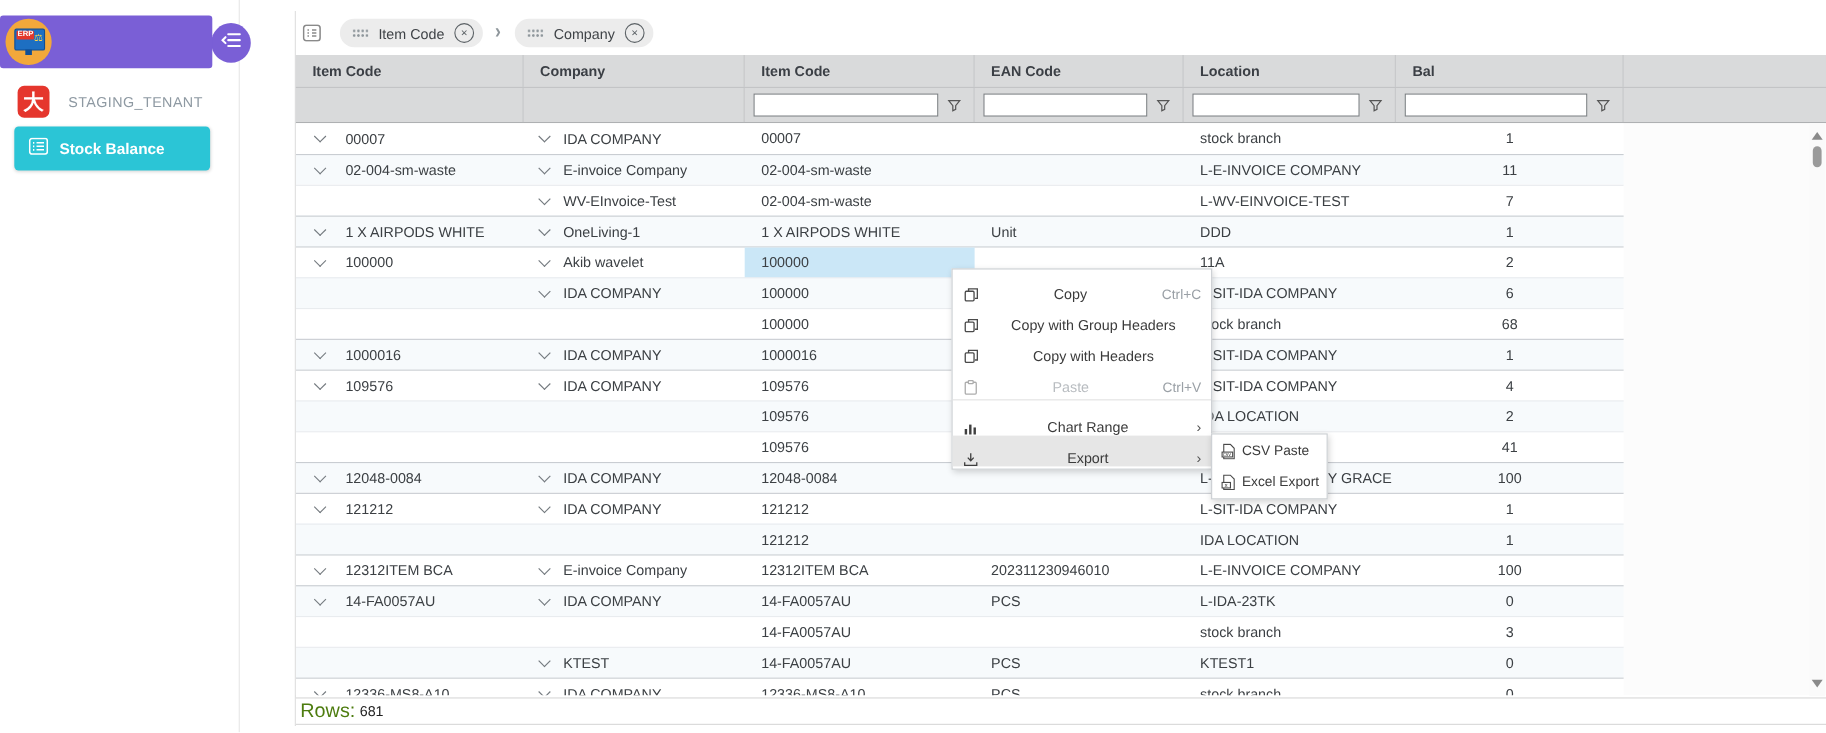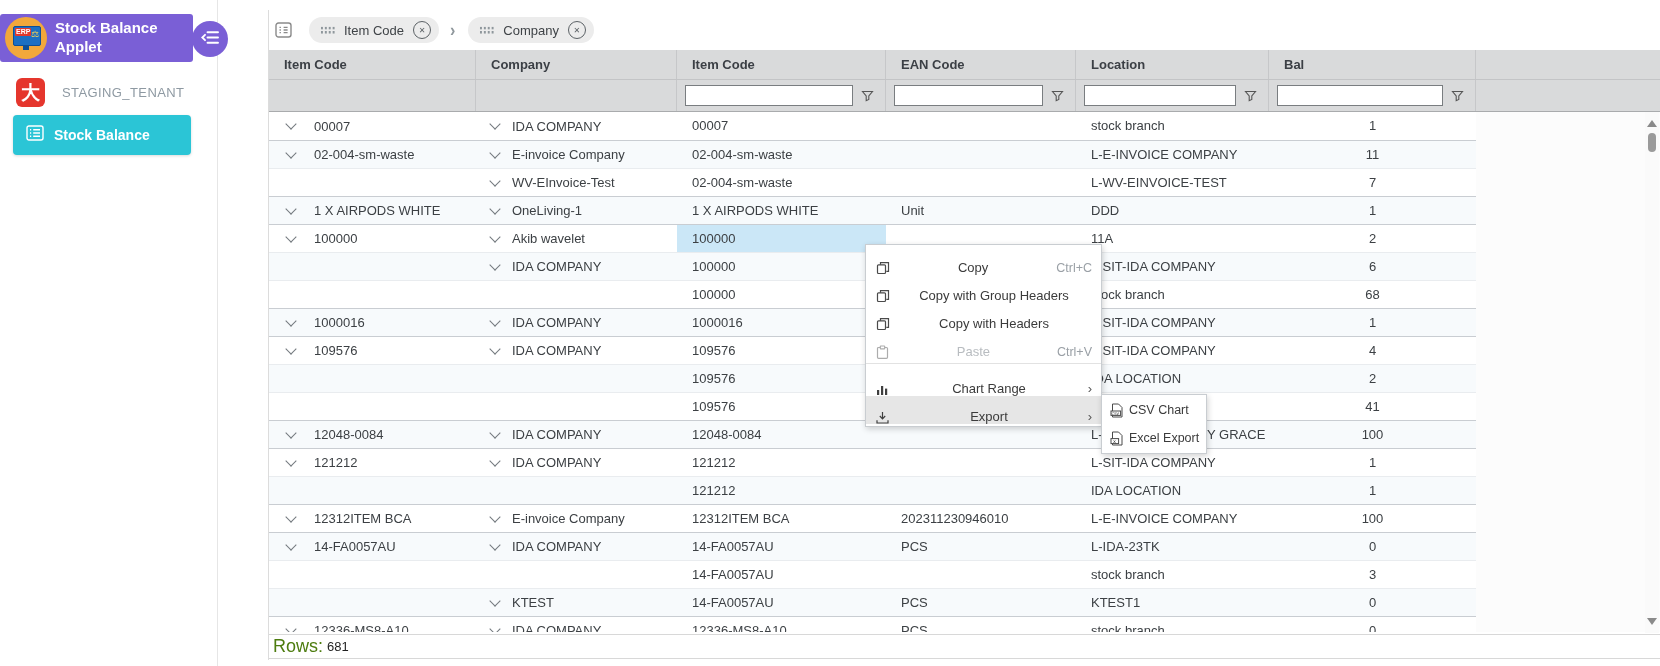--- a/index.html
+++ b/index.html
@@ -118,21 +118,20 @@
   <div class="sidebar-divider"></div>
 
   <div class="app-header">
     <div class="logo-circle">
       <div class="logo-monitor">
         <span class="logo-erp">ERP</span>
         <span class="logo-scale">⚖</span>
       </div>
       <div class="logo-stand"></div>
     </div>
-    <div class="app-title">Stock Balance Applet</div>
   </div>
 
   <div class="collapse-btn">
     <span>
       <svg width="19" height="15" viewBox="0 0 19 15" fill="none" stroke="#fff" stroke-width="1.9" stroke-linecap="round">
         <path d="M6.5 2.2h10.5M6.5 7.5h10.5M6.5 12.8h10.5"></path>
           <path d="M4 4.8 1.3 7.5 4 10.2"></path>
       </svg>
     </span>
   </div>
@@ -529,21 +528,21 @@
     </div>
   <div class="submenu">
       <div class="sub-item">
         <span class="sub-ic">
           <svg width="14" height="15" viewBox="0 0 14 15" fill="none" stroke="#4a4a4a" stroke-width="1">
             <path d="M2.5 1h6L12 4.5V14H2.5z"></path>
             <rect x="1" y="8" width="9.6" height="4.4" fill="#fff"></rect>
             <text x="1.6" y="11.5" font-size="3.7" fill="#333" stroke="none" font-family="DejaVu Sans, sans-serif">CSV</text>
           </svg>
         </span>
-        <span>CSV Chart</span>
+        <span>CSV Paste</span>
       </div>
       <div class="sub-item">
         <span class="sub-ic">
           <svg width="14" height="15" viewBox="0 0 14 15" fill="none" stroke="#4a4a4a" stroke-width="1">
             <path d="M2.5 1h6L12 4.5V14H2.5z"></path>
             <rect x="1" y="7.6" width="7.6" height="5" fill="#fff"></rect>
             <text x="3.1" y="11.8" font-size="5" fill="#333" stroke="none" font-family="DejaVu Sans, sans-serif">x</text>
           </svg>
         </span>
         <span>Excel Export</span>

